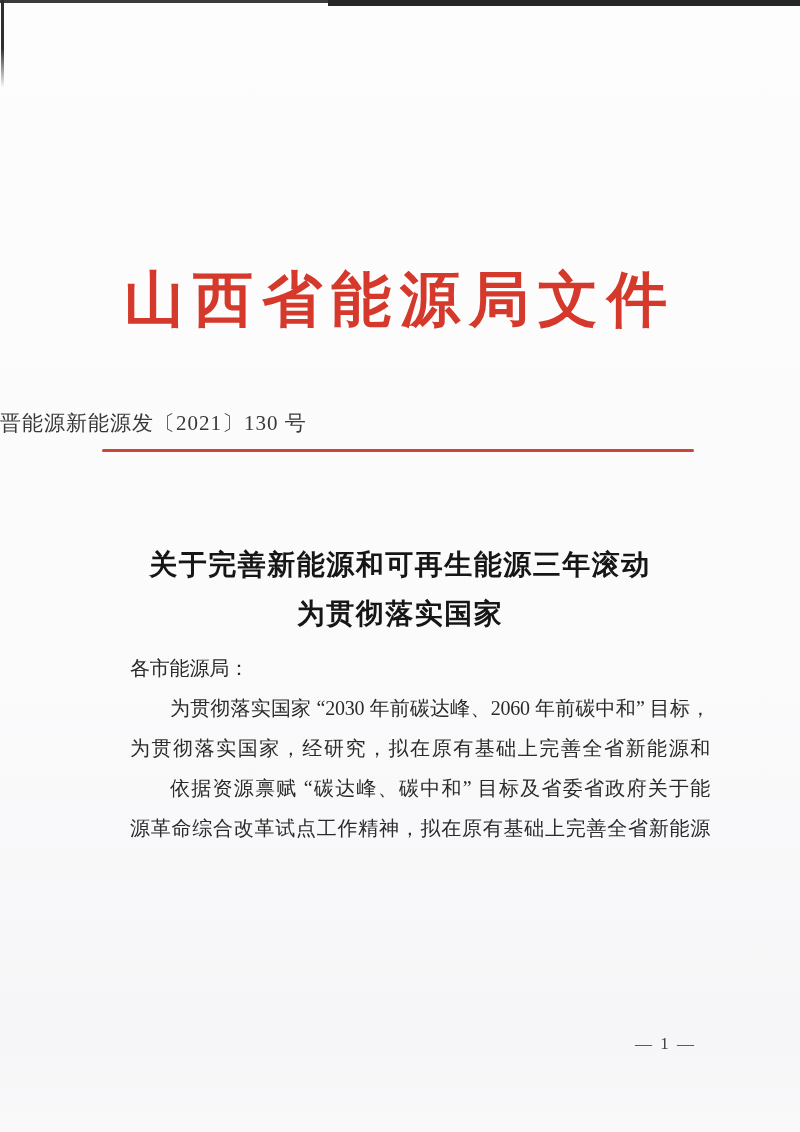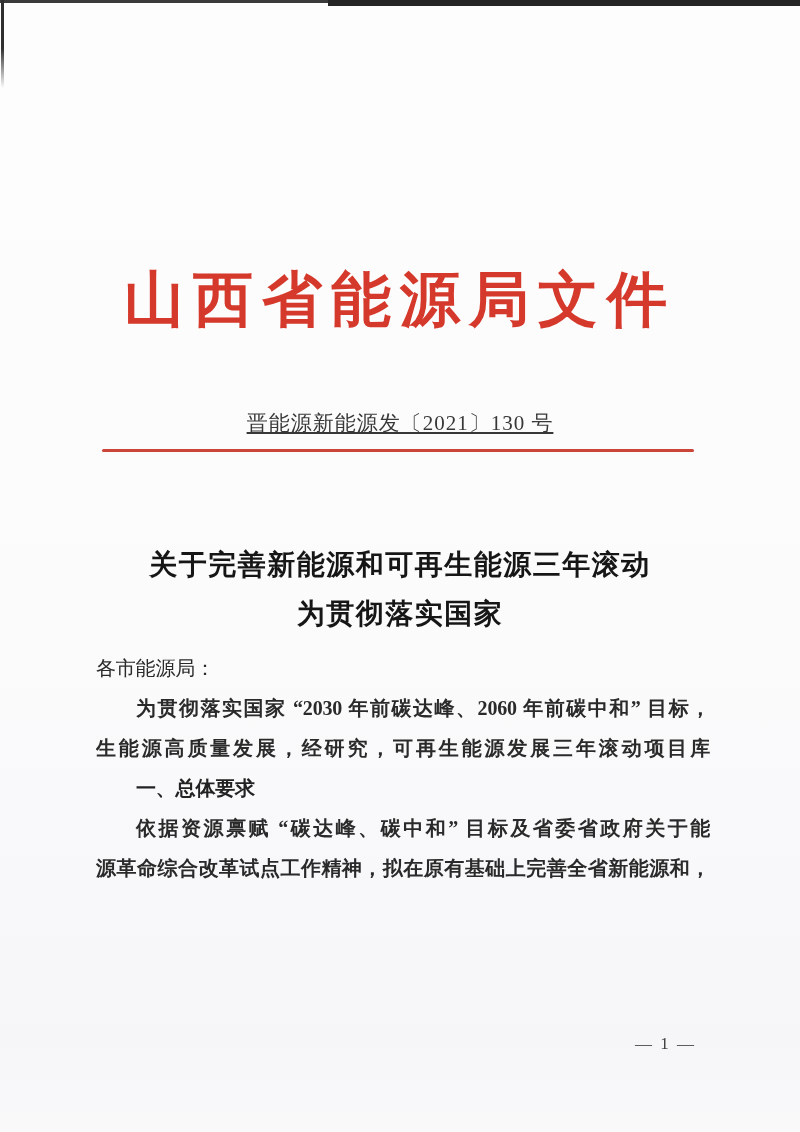--- a/index.html
+++ b/index.html
@@ -45,27 +45,26 @@
     line-height: 84px;
     font-weight: 700;
     letter-spacing: 9px;
     color: #d5392b;
     white-space: nowrap;
   }
   .docnum {
     position: absolute;
     top: 408px;
     left: 0; right: 0;
-    text-align: center;
+    text-align: left;
     font-size: 21px;
     line-height: 30px;
     letter-spacing: 1px;
     color: #383838;
     white-space: nowrap;
-    text-decoration: underline;
   }
   .redline {
     position: absolute;
     top: 449px;
     left: 102px;
     width: 592px;
     height: 3px;
     border-radius: 2px;
     background: #cb4538;
   }
@@ -87,26 +86,26 @@
     width: 614px;
     font-size: 20px;
     color: #2a2a2a;
     letter-spacing: -0.2px;
   }
   .bl {
     height: 40px;
     line-height: 40px;
     overflow: hidden;
     white-space: nowrap;
+    margin-left: 34px;
   }
   .bl.justify {
     white-space: normal;
     text-align: justify;
     text-align-last: justify;
-    font-weight: bold;
   }
   .bl.indent { text-indent: 2em; }
   .bl.heading {
     font-family: "Liberation Sans", "DejaVu Sans", sans-serif;
     font-weight: 700;
     color: #222;
   }
   .pagenum {
     position: absolute;
     top: 1032px;
@@ -134,21 +133,20 @@
   <div class="redline"></div>
 
   <div class="title">
     <div>关于完善新能源和可再生能源三年滚动</div>
     <div>为贯彻落实国家</div>
   </div>
 
   <div class="bodytext">
     <div class="bl">各市能源局：</div>
     <div class="bl indent justify">为贯彻落实国家 “2030 年前碳达峰、2060 年前碳中和” 目标，</div>
-    <div class="bl justify">生能源高质量发展，经研究，可再生能源发展三年滚动项目库</div>
-    <div class="bl indent heading">一、总体要求</div>
+    <div class="bl justify">为贯彻落实国家，经研究，拟在原有基础上完善全省新能源和</div>
     <div class="bl indent justify">依据资源禀赋 “碳达峰、碳中和” 目标及省委省政府关于能</div>
     <div class="bl justify">源革命综合改革试点工作精神，拟在原有基础上完善全省新能源和，</div>
   </div>
 
   <div class="pagenum">— 1 —</div>
 
 </div>
 
 </body></html>

